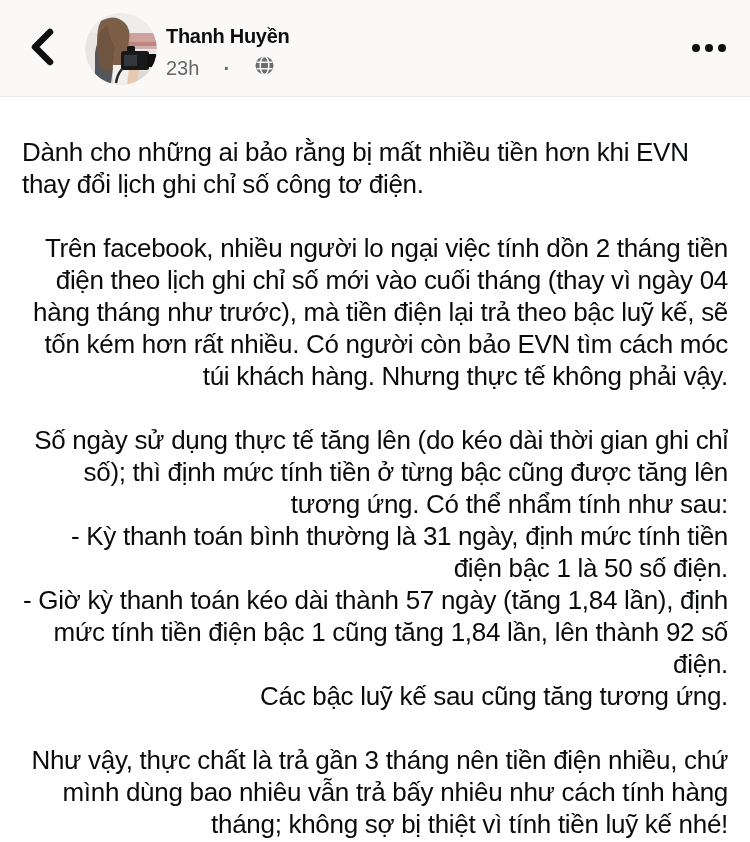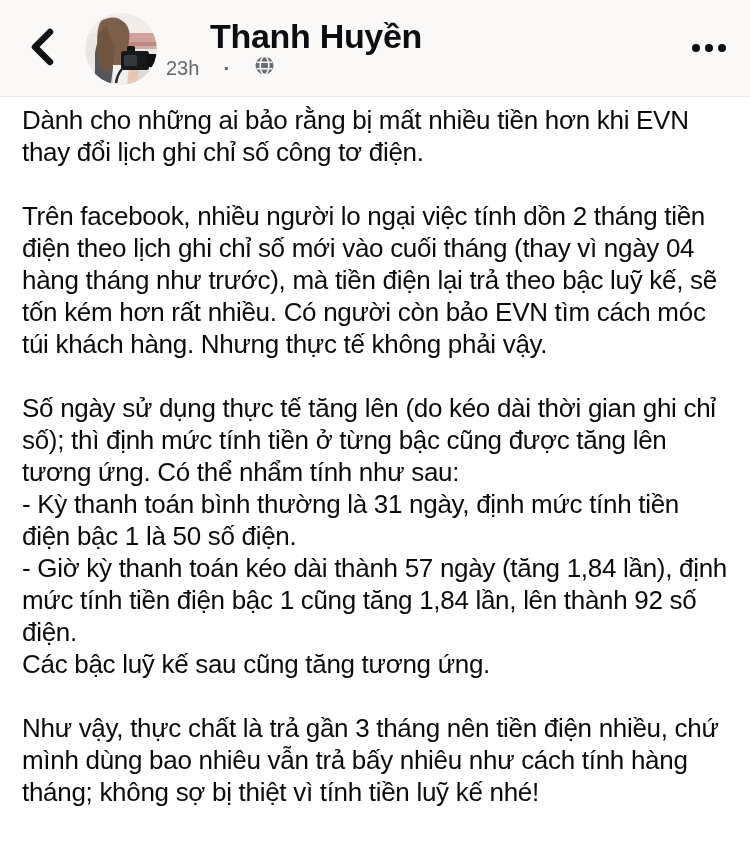--- a/index.html
+++ b/index.html
@@ -19,43 +19,43 @@
     background:none;border:none;padding:0;cursor:pointer;
     display:flex;align-items:center;justify-content:center;
   }
   .avatar{
     position:absolute;left:85px;top:13px;width:72px;height:72px;
     border-radius:50%;overflow:hidden;cursor:pointer;
   }
   .avatar svg{display:block;}
   .meta{position:absolute;left:166px;top:21px;}
   .author{
-    font-size:34px;font-weight:700;color:#0c0e12;letter-spacing:-0.3px;
-    line-height:30px;cursor:pointer;margin-left:44px;
+    font-size:20px;font-weight:700;color:#0c0e12;letter-spacing:-0.3px;
+    line-height:30px;cursor:pointer;
   }
   .subline{
     margin-top:4px;display:flex;align-items:center;gap:24px;
     font-size:20px;color:#65676b;line-height:24px;
   }
   .subline .sep{font-weight:700;}
   .more-btn{
     position:absolute;right:24px;top:37px;height:22px;
     background:none;border:none;padding:0;cursor:pointer;
     display:flex;align-items:center;gap:5px;
   }
   .more-btn i{
     display:block;width:8px;height:8px;border-radius:50%;background:#101114;
   }
   
   .post-text{
     padding:7px 22px 0 22px;
-    font-size:26px;line-height:32px;letter-spacing:-0.3px;color:#0a0b0d;
+    font-size:26px;line-height:32px;letter-spacing:-0.3px;color:#0a0b0d;margin-top:32px;
   }
   .post-text p{margin:0;white-space:pre-line;}
-  .post-text p + p{margin-top:32px;}
+  .post-text p + p{margin-top:32px;text-align:right;}
 </style>
 </head>
 <body>
 
 <div class="screen">
 
   <header class="header">
 
     <button class="back-btn">
       <span>

